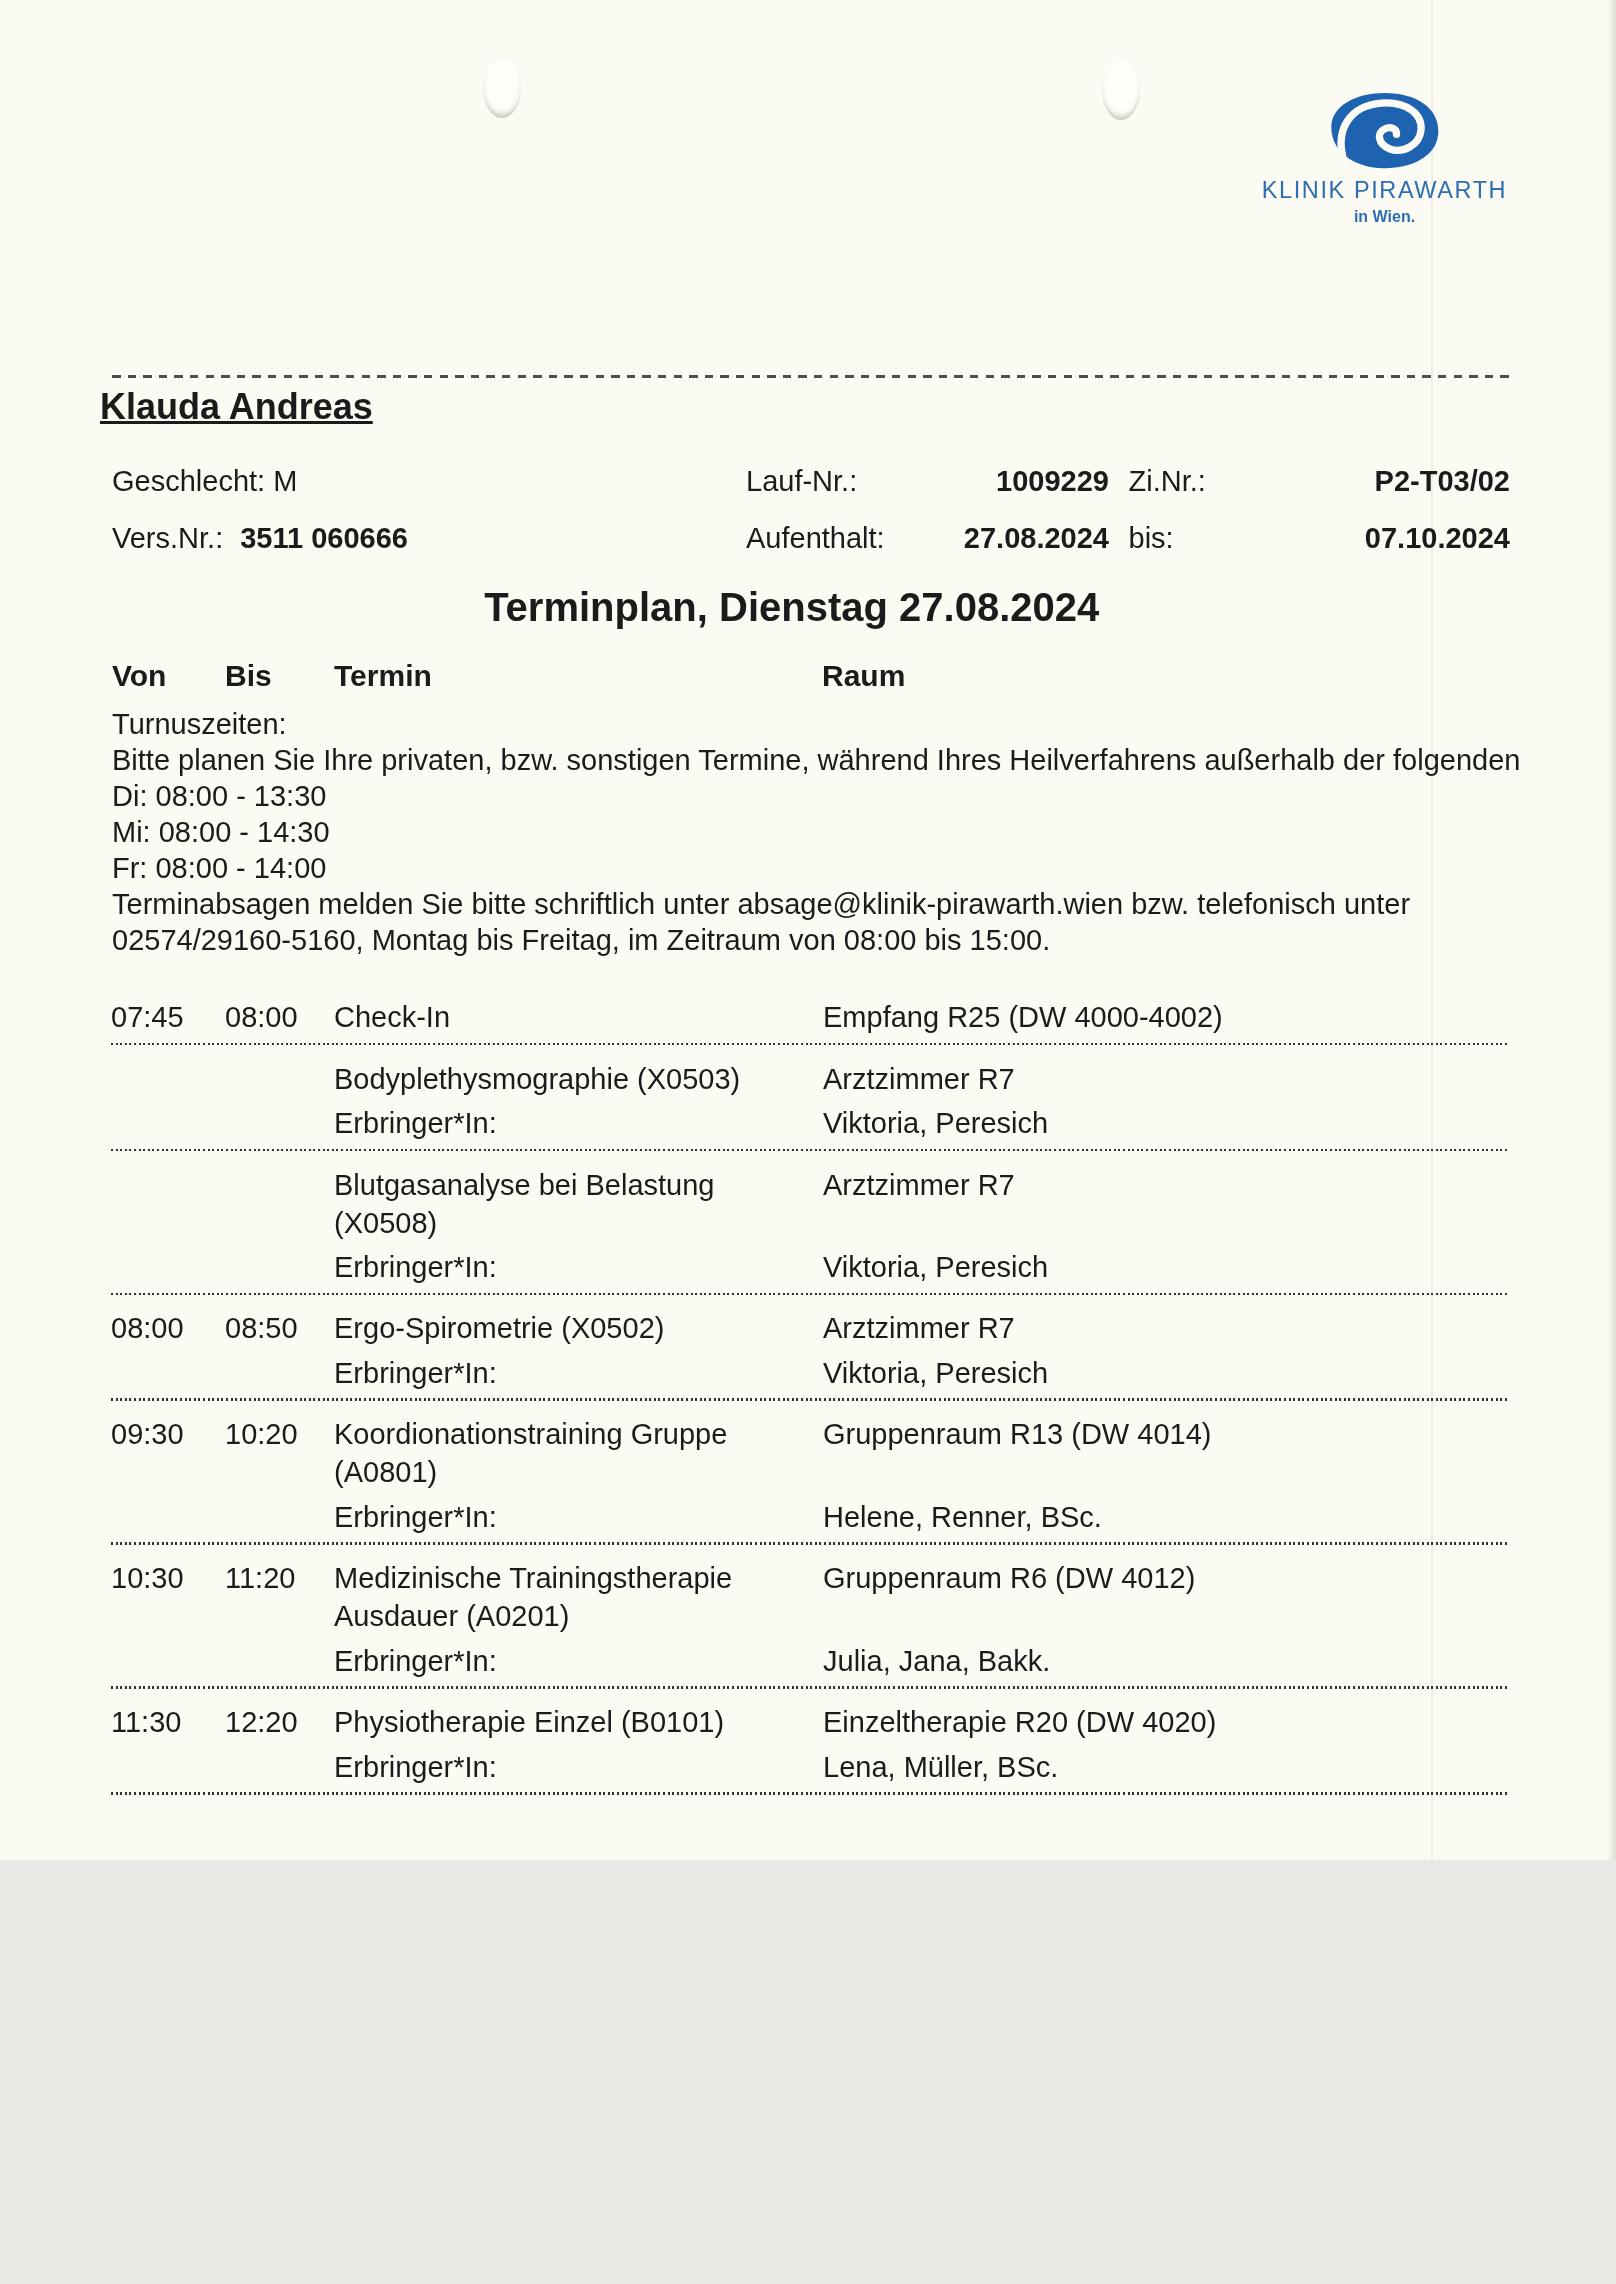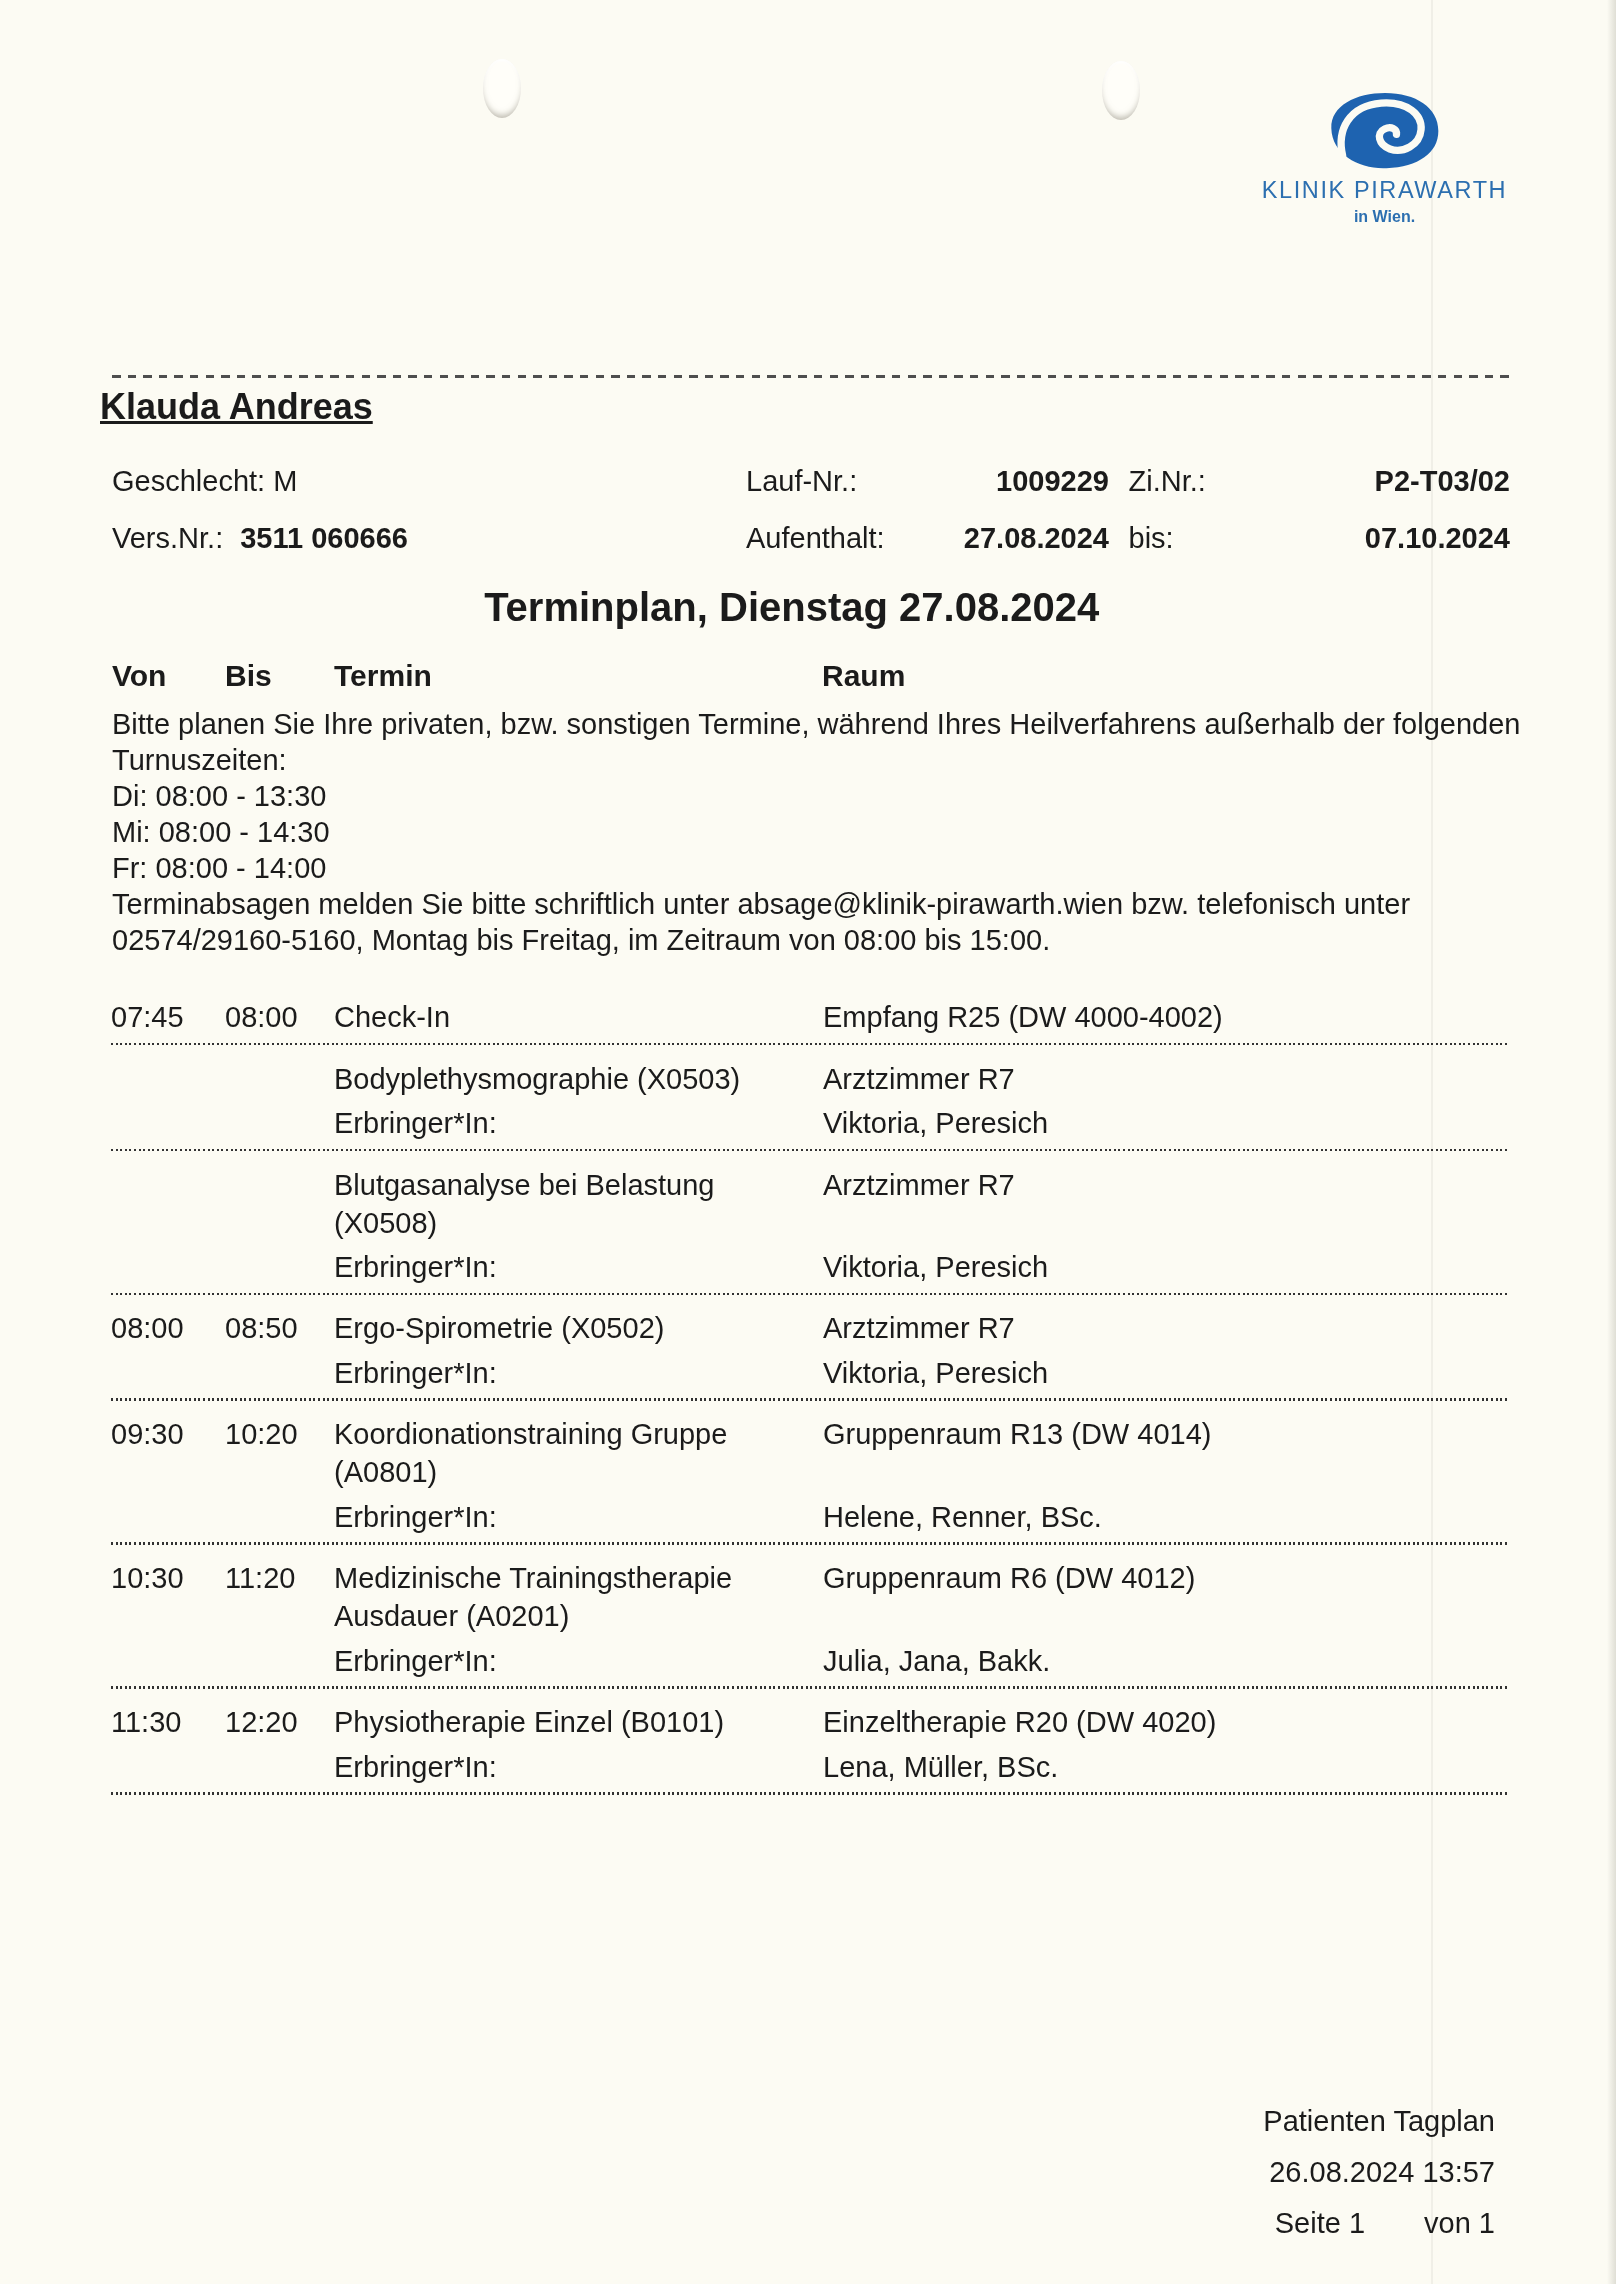--- a/index.html
+++ b/index.html
@@ -1,17 +1,17 @@
 <!DOCTYPE html>
 <html style="font-size:10.4px"><head>
 <meta charset="utf-8">
 <style>
   html,body{margin:0;padding:0;background:#e8e8e4;}
   .page{
-    position:relative;width:1616px;height:2284px;overflow:hidden;
+    position:relative;width:1616px;height:1860px;overflow:hidden;
     background:#fcfbf3;
     font-family:"Liberation Sans","DejaVu Sans",sans-serif;
     color:#1b1b1b;font-size:29px;
   }
   
   .fold-line{position:absolute;left:1431px;top:0;width:2px;height:100%;background:rgba(90,90,78,0.07);}
   .edge-shade{position:absolute;right:0;top:0;width:9px;height:100%;
     background:linear-gradient(to right,rgba(0,0,0,0),rgba(120,120,108,0.22));}
   .punch-hole{position:absolute;width:38px;height:59px;border-radius:50%;background:#fffef9;
     box-shadow:inset 0 -5.2px 5.9px -2.6px rgba(135,132,115,0.55), inset 0 2px 2.6px rgba(255,255,255,0.9);}
@@ -98,22 +98,22 @@
   <div class="doc-title">Terminplan, Dienstag 27.08.2024</div>
 
   <div class="col-headers">
     <span class="ch-von">Von</span>
     <span class="ch-bis">Bis</span>
     <span class="ch-termin">Termin</span>
     <span class="ch-raum">Raum</span>
   </div>
 
   <div class="notice" id="notice">
+      <div>Turnuszeiten:</div>
       <div>Bitte planen Sie Ihre privaten, bzw. sonstigen Termine, während Ihres Heilverfahrens außerhalb der folgenden</div>
-      <div>Turnuszeiten:</div>
       <div>Di: 08:00 - 13:30</div>
       <div>Mi: 08:00 - 14:30</div>
       <div>Fr: 08:00 - 14:00</div>
       <div>Terminabsagen melden Sie bitte schriftlich unter absage@klinik-pirawarth.wien bzw. telefonisch unter</div>
       <div>02574/29160-5160, Montag bis Freitag, im Zeitraum von 08:00 bis 15:00.</div>
     </div>
 
   <div class="schedule" id="schedule">
   <div class="appt">
     <div class="arow">

